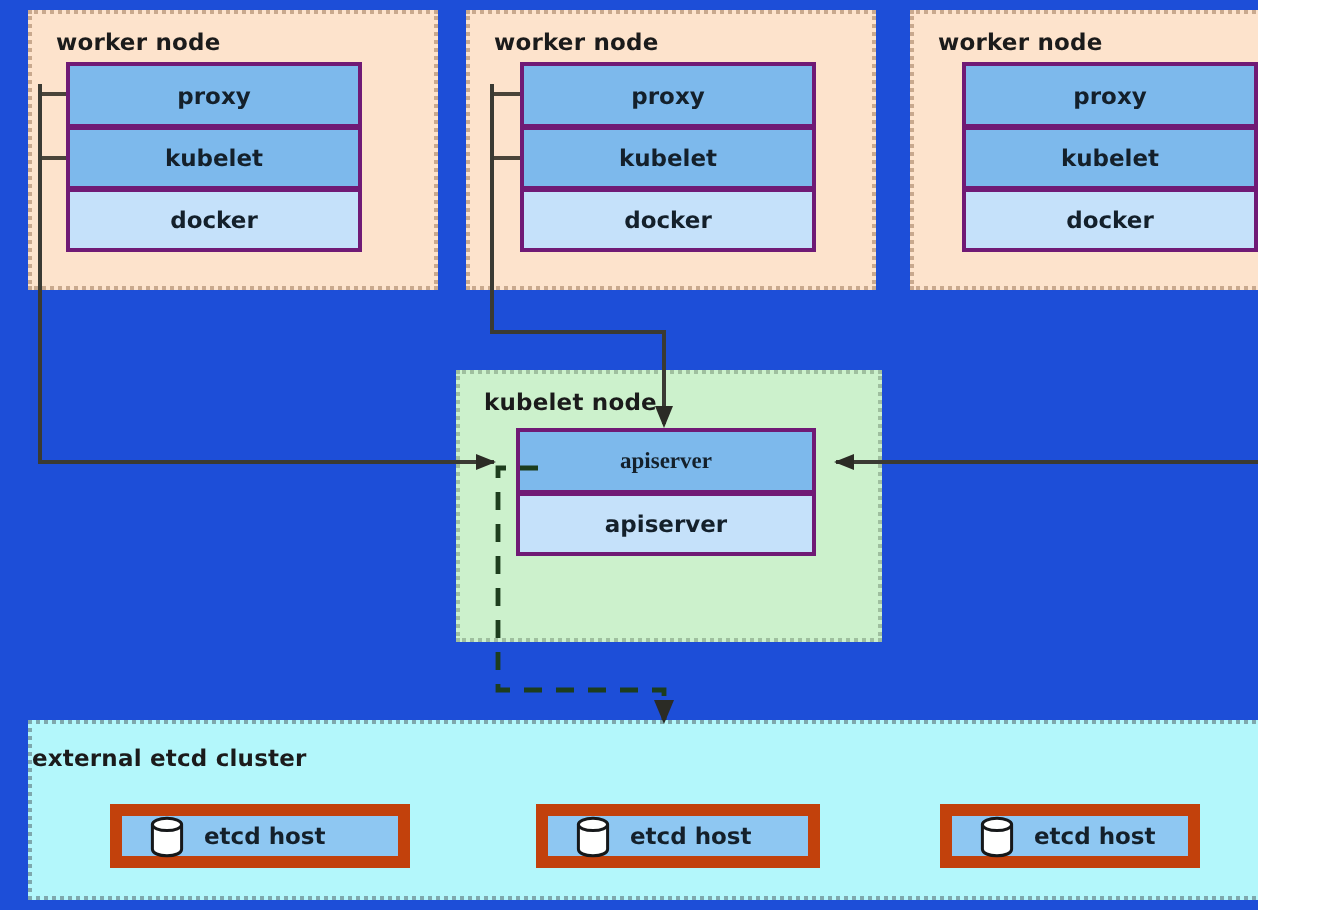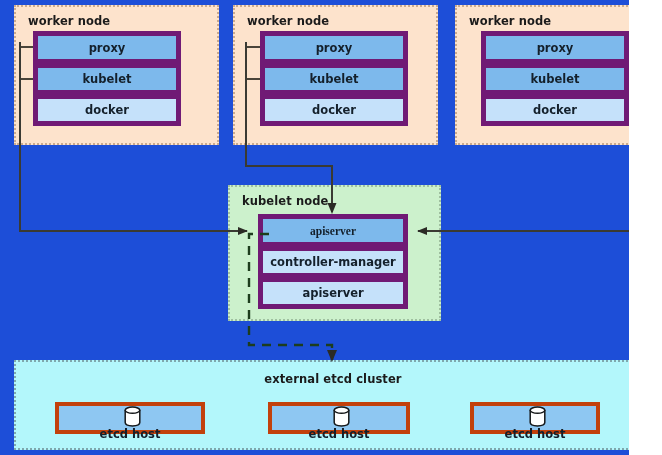--- a/index.html
+++ b/index.html
@@ -39,55 +39,53 @@
     position: absolute;
     font-size: 11.5px;
     font-weight: bold;
     color: #1b1b1b;
     white-space: nowrap;
     letter-spacing: 0.1px;
   }
   .group-title.left-title { left: 12px; top: 7px; }
   .group-title.center-title {
     left: 0; right: 0; top: 10px;
-    text-align: center;
   }
 
   
   .stack {
     position: absolute;
     box-sizing: border-box;
     z-index: 2;
   }
   .cell {
     box-sizing: border-box;
-    border: 5px solid #701a75;
+    border: 2px solid #701a75;
     margin-top: -1px;
     display: flex;
     align-items: center;
     justify-content: center;
     font-size: 11.5px;
     font-weight: bold;
     color: #14202b;
     white-space: nowrap;
   }
   .cell:first-child { margin-top: 0; }
   .cell.mid  { background: #7db9ec; }
   .cell.pale { background: #c5e1fa; }
 
   
   .etcd-host {
     position: absolute;
     box-sizing: border-box;
     background: #8ec7f2;
-    border: 4px solid #c2410c;
+    border: 6px solid #c2410c;
     display: flex;
     align-items: center;
     z-index: 2;
-    flex-direction: column;
   }
   .etcd-host .db-icon {
     flex: 0 0 auto;
     margin-left: 14px;
     margin-right: 10px;
     display: block;
   }
   .etcd-host .etcd-label {
     font-size: 11.5px;
     font-weight: bold;
@@ -164,21 +162,20 @@
     <div class="cell mid" style="height:33px;">proxy</div>
     <div class="cell mid" style="height:32px;">kubelet</div>
     <div class="cell pale" style="height:32px;">docker</div>
   </div>
 
   <div class="group master" style="left:228px; top:185px; width:213px; height:136px;">
     <div class="group-title left-title">kubelet node</div>
   </div>
   <div class="stack" style="left:258px; top:214px; width:150px;">
     <div class="cell mid" style="height:33px;font-family:Liberation Serif, serif;">apiserver</div>
-    <div class="cell pale" style="height:32px;">controller-manager</div>
     <div class="cell pale" style="height:32px;">apiserver</div>
   </div>
 
   <div class="group etcd" style="left:14px; top:360px; width:638px; height:90px;">
     <div class="group-title center-title">external etcd cluster</div>
   </div>
 
   <div class="etcd-host" style="left:55px; top:402px; width:150px; height:32px;">
     <svg class="db-icon" width="17" height="21" viewBox="0 0 17 21" xmlns="http://www.w3.org/2000/svg">
       <path d="M1.2,4.2 L1.2,16.6 C1.2,18.6 4.5,19.9 8.5,19.9 C12.5,19.9 15.8,18.6 15.8,16.6 L15.8,4.2 Z" fill="#ffffff" stroke="#16181a" stroke-width="1.5" stroke-linejoin="round"></path>

